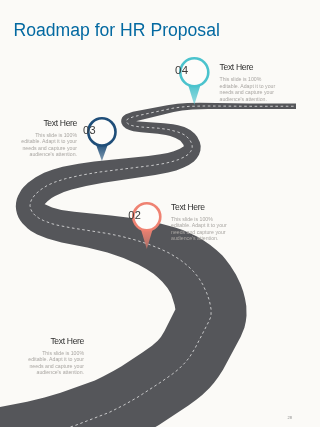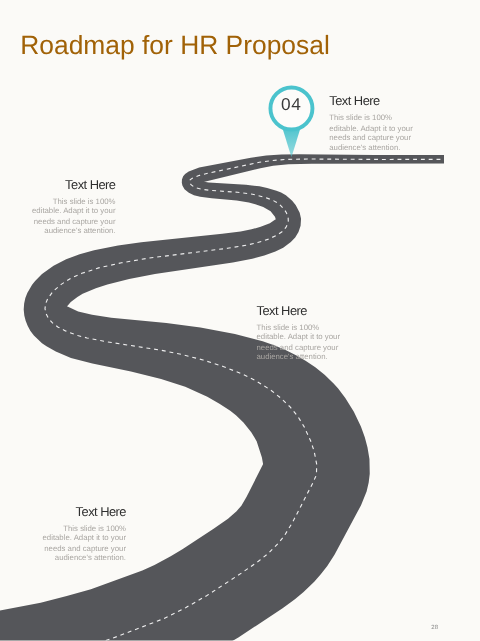--- a/index.html
+++ b/index.html
@@ -1,24 +1,24 @@
 <!DOCTYPE html>
 <html><head>
 <meta charset="utf-8">
 <style>
   html,body{margin:0;padding:0;}
   body{width:296px;height:427px;background:#fbfaf7;overflow:hidden;
        font-family:"Liberation Sans",sans-serif;-webkit-font-smoothing:antialiased;}
   .slide{position:absolute;left:0;top:0;width:296px;height:427px;}
   .page-title{position:absolute;left:13.5px;top:19.5px;font-size:17.6px;font-weight:400;
-       color:#a16207;letter-spacing:0px;white-space:nowrap;}
+       color:#0369a1;letter-spacing:0px;white-space:nowrap;}
   .road-svg{position:absolute;left:0;top:0;width:296px;height:427px;}
   .marker{position:absolute;}
   .marker svg{display:block;overflow:visible;}
-  .marker .num{position:absolute;left:0;top:0;width:100%;text-align:center;
+  .marker .num{position:absolute;left:0;top:0;width:100%;
        font-size:11px;color:#3a3a3a;letter-spacing:.4px;}
   .tblock{position:absolute;}
   .tblock .h{font-size:8.6px;font-weight:400;color:#2f2f2f;letter-spacing:-0.35px;
        margin:0 0 0 0;line-height:1;}
   .tblock .p{font-size:5.2px;color:#a9a6a2;line-height:1.25;margin:4.3px 0 0 0;}
   .tblock.right{text-align:right;}
   .pagenum{position:absolute;right:4px;bottom:7px;font-size:4px;color:#8b8b8b;}
 </style>
 </head>
 <body>
@@ -39,20 +39,48 @@
           <stop offset="0%" stop-color="#4bc3cd"></stop>
           <stop offset="100%" stop-color="#4bc3cd" stop-opacity="0.55"></stop>
         </linearGradient>
       </defs>
       <path d="M12.9 31.2 L25.7 31.2 L19.3 51.9 Z" fill="url(#g04)"></path>
       <circle cx="19.3" cy="19.3" r="14.0" fill="#fdfcfa"></circle>
       <circle cx="19.3" cy="19.3" r="14.0" fill="none" stroke="#4bc3cd" stroke-width="2.6"></circle>
     </svg>
     <div class="num" style="top:11.0px;font-size:11.5px;">04</div>
   </div>
+  <div class="marker" style="left:83.1px;top:113.1px;width:37.8px;height:49.9px;">
+    <svg width="37.8" height="49.9" viewBox="0 0 37.8 49.9">
+      <defs>
+        <linearGradient id="g03" x1="0" y1="0" x2="0" y2="1">
+          <stop offset="0%" stop-color="#1f4e79"></stop>
+          <stop offset="100%" stop-color="#1f4e79" stop-opacity="0.55"></stop>
+        </linearGradient>
+      </defs>
+      <path d="M12.6 30.5 L25.2 30.5 L18.9 47.9 Z" fill="url(#g03)"></path>
+      <circle cx="18.9" cy="18.9" r="13.6" fill="#fdfcfa"></circle>
+      <circle cx="18.9" cy="18.9" r="13.6" fill="none" stroke="#1f4e79" stroke-width="2.6"></circle>
+    </svg>
+    <div class="num" style="top:11.0px;font-size:11.0px;">03</div>
+  </div>
+  <div class="marker" style="left:128.2px;top:198.0px;width:37.6px;height:53.0px;">
+    <svg width="37.6" height="53.0" viewBox="0 0 37.6 53.0">
+      <defs>
+        <linearGradient id="g02" x1="0" y1="0" x2="0" y2="1">
+          <stop offset="0%" stop-color="#ef8272"></stop>
+          <stop offset="100%" stop-color="#ef8272" stop-opacity="0.55"></stop>
+        </linearGradient>
+      </defs>
+      <path d="M12.6 30.3 L25.0 30.3 L18.8 51.0 Z" fill="url(#g02)"></path>
+      <circle cx="18.8" cy="18.8" r="13.5" fill="#fdfcfa"></circle>
+      <circle cx="18.8" cy="18.8" r="13.5" fill="none" stroke="#ef8272" stroke-width="2.6"></circle>
+    </svg>
+    <div class="num" style="top:10.9px;font-size:11.0px;">02</div>
+  </div>
 
   <div class="tblock" style="left:219.5px;top:63.2px;width:59px;">
     <p class="h">Text Here</p>
     <p class="p">This slide is 100% editable. Adapt it to your needs and capture your audience's attention.</p>
   </div>
   <div class="tblock right" style="left:18px;top:119px;width:59px;">
     <p class="h">Text Here</p>
     <p class="p">This slide is 100% editable. Adapt it to your needs and capture your audience's attention.</p>
   </div>
   <div class="tblock" style="left:171px;top:203px;width:59px;">

